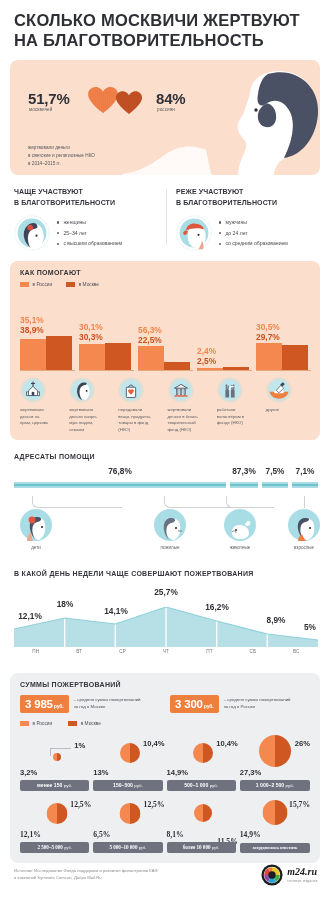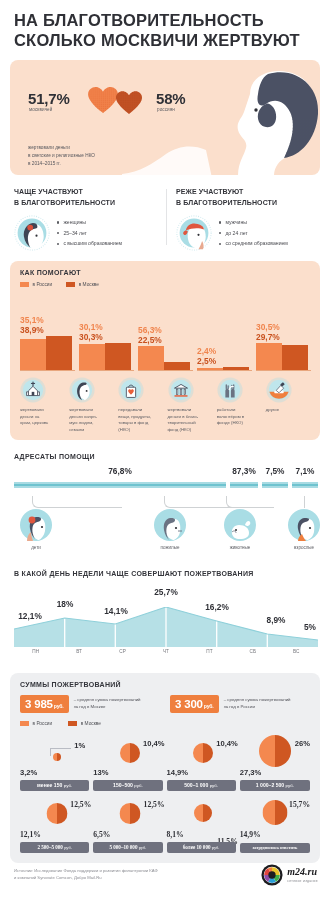--- a/index.html
+++ b/index.html
@@ -198,22 +198,22 @@
   .logo-text { margin-left: 4px; }
   .logo-name { font-family: "Liberation Serif", serif; font-weight: bold; font-style: italic; font-size: 10px; color: #1d1d20; line-height: 1; }
   .logo-sub { font-size: 3.4px; color: #86878d; letter-spacing: 0.3px; margin-top: 1.5px; }
 </style>
 </head>
 <body>
 
 <div class="page">
 
   <div class="title">
+    <div>СКОЛЬКО МОСКВИЧИ ЖЕРТВУЮТ</div>
     <div>НА БЛАГОТВОРИТЕЛЬНОСТЬ</div>
-    <div>СКОЛЬКО МОСКВИЧИ ЖЕРТВУЮТ</div>
   </div>
 
   <div class="hero">
     <div class="hero-face">
       <svg viewBox="0 0 120 112">
         <defs>
           <pattern id="dots" width="3" height="3" patternUnits="userSpaceOnUse">
             <circle cx="1.2" cy="1.2" r="0.8" fill="#4b5164"></circle>
           </pattern>
         </defs>
@@ -246,21 +246,21 @@
             <circle cx="0.9" cy="0.9" r="0.55" fill="#a23f15"></circle>
           </pattern>
         </defs>
         <path d="M16 28 C4 19 0 12 0 8 C0 3 4 0 8 0 C12 0 15 3 16 5 C17 3 20 0 24 0 C28 0 32 3 32 8 C32 12 28 19 16 28 Z" fill="#c25124"></path>
         <path d="M16 28 C4 19 0 12 0 8 C0 3 4 0 8 0 C12 0 15 3 16 5 C17 3 20 0 24 0 C28 0 32 3 32 8 C32 12 28 19 16 28 Z" fill="url(#hdotsB)" opacity="0.45"></path>
       </svg>
     </div>
 
     <div class="hero-pct" style="left:18px; top:30px;">51,7%</div>
     <div class="hero-sub" style="left:19px; top:47px;">москвичей</div>
-    <div class="hero-pct" style="left:146px; top:30px;">58%</div>
+    <div class="hero-pct" style="left:146px; top:30px;">84%</div>
     <div class="hero-sub" style="left:147px; top:47px;">россиян</div>
 
     <div class="hero-note">
       <div>жертвовали деньги</div>
       <div>в светские и религиозные НКО</div>
       <div>в 2014–2015 гг.</div>
     </div>
   </div>
 
   <div class="profiles">

